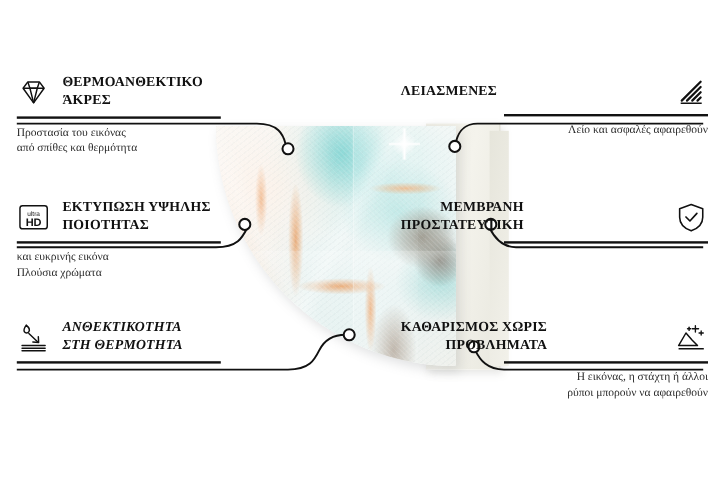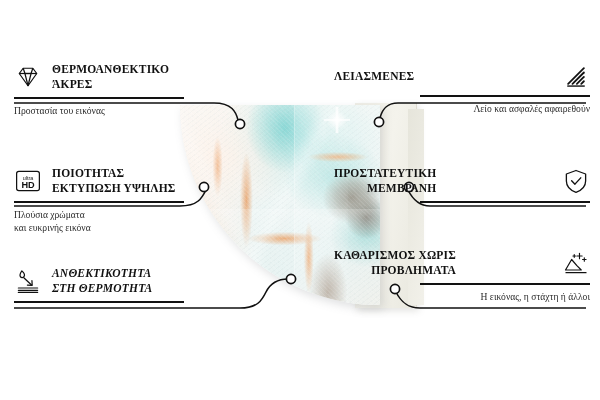--- a/index.html
+++ b/index.html
@@ -113,21 +113,21 @@
     font-size:9.6px; line-height:13px; color:#2b2b2b;
   }
   .feat.right .sub { text-align:right; }
   .icon { width:28px; height:28px; flex:0 0 28px; display:block; }
 
   .f1 { left:14px;  top:62px; }
   .f2 { left:14px;  top:166px; }
   .f3 { left:14px;  top:266px;font-style:italic; }
   .f4 { right:10px; top:62px; }
   .f5 { right:10px; top:166px; }
-  .f6 { right:10px; top:248px; }
+  .f6 { right:10px; top:266px; }
   .feat.right { width:256px; }
 </style>
 </head>
 <body>
 
 <div id="stage">
 
   <div class="product">
     <div class="backpanel"></div>
     <div class="backpanel2"></div>
@@ -185,39 +185,40 @@
         </g>
       </svg>
       <div class="title">
         <div>ΘΕΡΜΟΑΝΘΕΚΤΙΚΟ</div>
         <div>ΆΚΡΕΣ</div>
       </div>
     </div>
     <div class="rule"></div>
     <div class="sub">
       <div>Προστασία του εικόνας</div>
+      <div>από σπίθες και θερμότητα</div>
     </div>
   </div>
 
   <div class="feat left f2">
     <div class="row">
       <svg class="icon" viewBox="0 0 32 32">
         <rect x="3" y="5" width="26" height="22" rx="2.5" fill="none" stroke="#111" stroke-width="1.4"></rect>
         <text x="16" y="14.4" text-anchor="middle" font-family="Liberation Sans, sans-serif" font-size="6.2" fill="#111">ultra</text>
         <text x="16" y="24" text-anchor="middle" font-family="Liberation Sans, sans-serif" font-size="10.5" font-weight="bold" fill="#111">HD</text>
       </svg>
       <div class="title">
+        <div>ΕΚΤΥΠΩΣΗ ΥΨΗΛΗΣ</div>
         <div>ΠΟΙΟΤΗΤΑΣ</div>
-        <div>ΕΚΤΥΠΩΣΗ ΥΨΗΛΗΣ</div>
       </div>
     </div>
     <div class="rule"></div>
     <div class="sub">
+      <div>και ευκρινής εικόνα</div>
       <div>Πλούσια χρώματα</div>
-      <div>και ευκρινής εικόνα</div>
     </div>
   </div>
 
   <div class="feat left f3">
     <div class="row">
       <svg class="icon" viewBox="0 0 32 32">
         <g fill="none" stroke="#111" stroke-width="1.4" stroke-linecap="round" stroke-linejoin="round">
           <path d="M9 4.5 C12 7 12.6 9.2 11.4 11 C10.4 12.5 8.2 12.4 7.3 11 C6.4 9.6 7.2 7 9 4.5 Z"></path>
           <path d="M11.5 12.5 L20 20.5"></path>
           <path d="M20.5 15.5 L20.8 21 L15.3 20.6"></path>
@@ -252,22 +253,22 @@
     <div class="rule"></div>
     <div class="sub">
       <div>Λείο και ασφαλές αφαιρεθούν</div>
       <div></div>
     </div>
   </div>
 
   <div class="feat right f5">
     <div class="row">
       <div class="title">
+        <div>ΜΕΜΒΡΑΝΗ</div>
         <div>ΠΡΟΣΤΑΤΕΥΤΙΚΗ</div>
-        <div>ΜΕΜΒΡΑΝΗ</div>
       </div>
       <svg class="icon" viewBox="0 0 32 32">
         <path d="M16 4 L27 8 V16 C27 22.5 22 26.8 16 29 C10 26.8 5 22.5 5 16 V8 Z" fill="none" stroke="#111" stroke-width="1.5" stroke-linejoin="round"></path>
         <path d="M11 15.8 L14.8 19.6 L21.4 12.4" fill="none" stroke="#111" stroke-width="1.6" stroke-linecap="round" stroke-linejoin="round"></path>
       </svg>
     </div>
     <div class="rule"></div>
   </div>
 
   <div class="feat right f6">
@@ -287,16 +288,17 @@
           <path d="M25.5 10 V14"></path>
             <path d="M23.5 12 H27.5"></path>
           <path d="M14 6.5 V9.5"></path>
             <path d="M12.5 8 H15.5"></path>
         </g>
       </svg>
     </div>
     <div class="rule"></div>
     <div class="sub">
       <div>Η εικόνας, η στάχτη ή άλλοι</div>
+      <div>ρύποι μπορούν να αφαιρεθούν</div>
     </div>
   </div>
 
 </div>
 
 </body></html>

